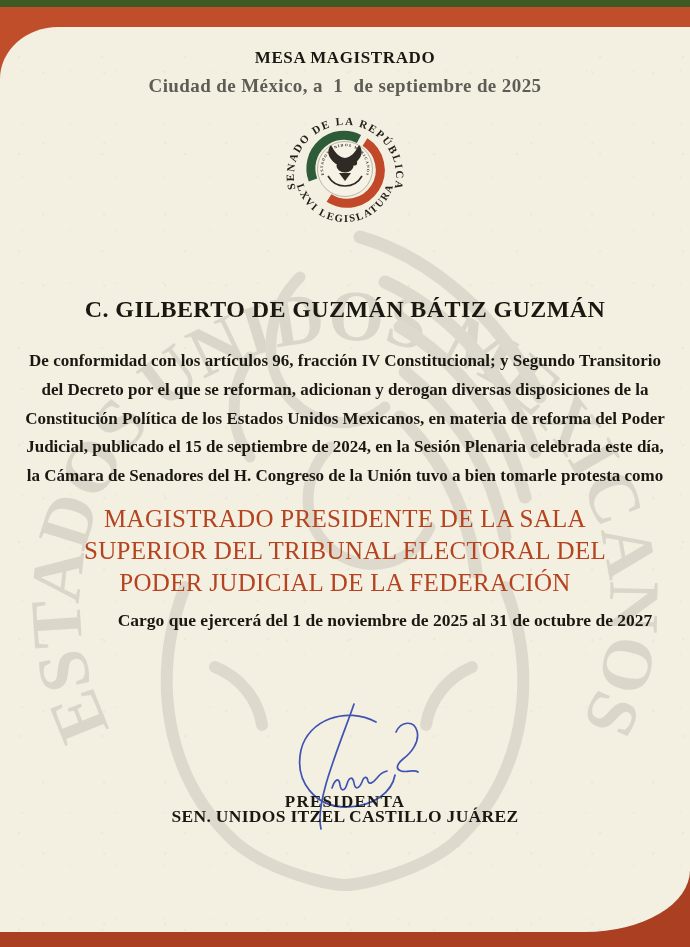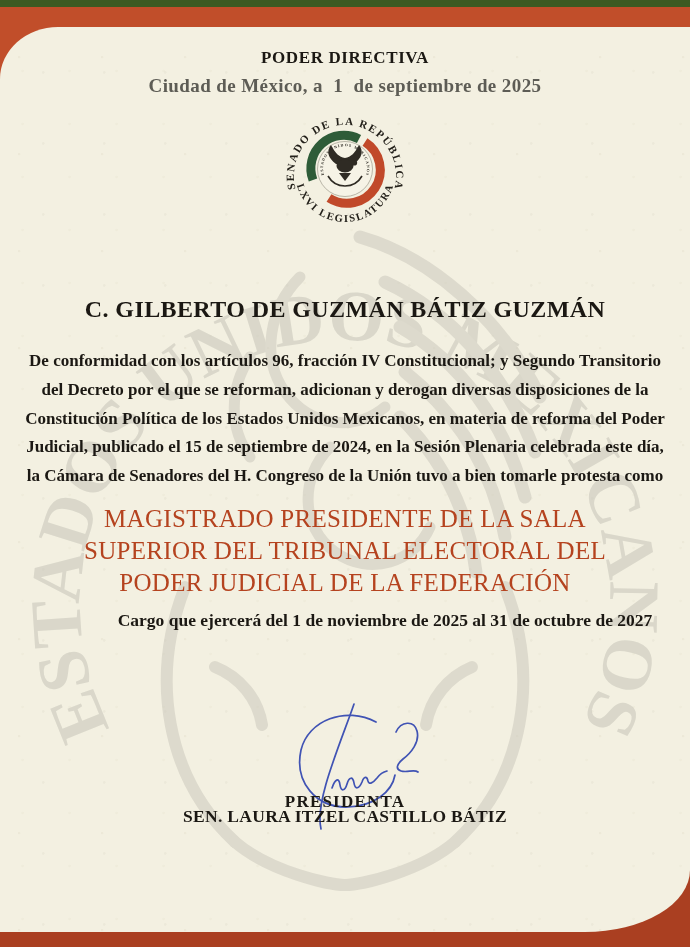--- a/index.html
+++ b/index.html
@@ -71,21 +71,21 @@
 
       <g class="wm-line" stroke-width="12">
         <path d="M 185 560 C 150 650 165 750 235 815"></path>
         <path d="M 505 560 C 540 650 525 750 455 815"></path>
         <path d="M 235 815 C 270 845 330 858 345 858 C 360 858 420 845 455 815"></path>
         <path d="M 215 640 C 240 650 258 672 262 698"></path>
         <path d="M 472 640 C 448 650 430 672 426 698"></path>
       </g>
     </svg>
 
-    <div class="txt header-title">PODER DIRECTIVA</div>
+    <div class="txt header-title">MESA MAGISTRADO</div>
     <div class="txt date-line">Ciudad de México, a  1  de septiembre de 2025</div>
 
     <svg class="seal-svg" width="180" height="116" viewBox="0 0 180 116">
       <defs>
         <path id="sealTop" d="M 40 72 A 51 51 0 1 1 140 72" fill="none"></path>
         <path id="sealBottom" d="M 42 72 A 50 50 0 0 0 138 72" fill="none"></path>
         <path id="sealInner" d="M 72 67 A 22 22 0 1 1 108 67" fill="none"></path>
       </defs>
       <text class="seal-arc-text" font-size="11" letter-spacing="0.8">
         <textPath href="#sealTop" startOffset="50%" text-anchor="middle" textLength="186">SENADO DE LA REPÚBLICA</textPath>
@@ -114,16 +114,16 @@
     <div class="txt app-title">MAGISTRADO PRESIDENTE DE LA SALA SUPERIOR DEL TRIBUNAL ELECTORAL DEL PODER JUDICIAL DE LA FEDERACIÓN</div>
     <div class="txt term-line">Cargo que ejercerá del 1 de noviembre de 2025 al 31 de octubre de 2027</div>
 
     <svg class="signature-svg" width="145" height="132" viewBox="0 0 145 132">
       <path class="sig" d="M 76 6 C 70 24 56 58 48 86 C 44 100 40 118 43 131"></path>
       <path class="sig" d="M 98 24 C 68 8 30 22 23 52 C 16 84 38 110 70 109 C 96 108 114 94 117 77"></path>
       <path class="sig" d="M 54 90 c 3 -9 7 -11 8 -3 c 1 7 5 6 7 -1 c 2 -7 6 -8 7 -1 c 1 7 5 6 8 -1 c 2 -6 5 -6 6 -1 c 1 4 5 2 9 -3 c 3 -4 6 -6 10 -7"></path>
       <path class="sig" d="M 118 34 C 123 23 136 22 139 33 C 142 44 133 55 125 61 C 119 66 117 71 123 73 C 129 75 136 71 140 74"></path>
     </svg>
 
-    <div class="txt signer-name">SEN. LAURA ITZEL CASTILLO BÁTIZ</div>
+    <div class="txt signer-name">SEN. UNIDOS ITZEL CASTILLO JUÁREZ</div>
     <div class="txt signer-title">PRESIDENTA</div>
   </div>
 </div>
 
 </body></html>

